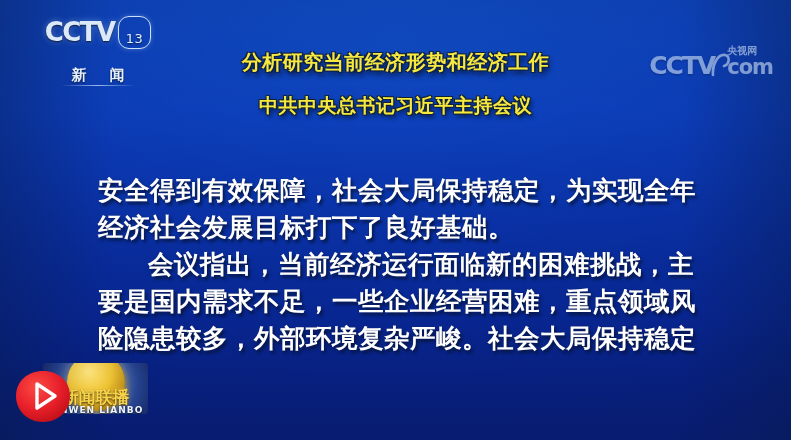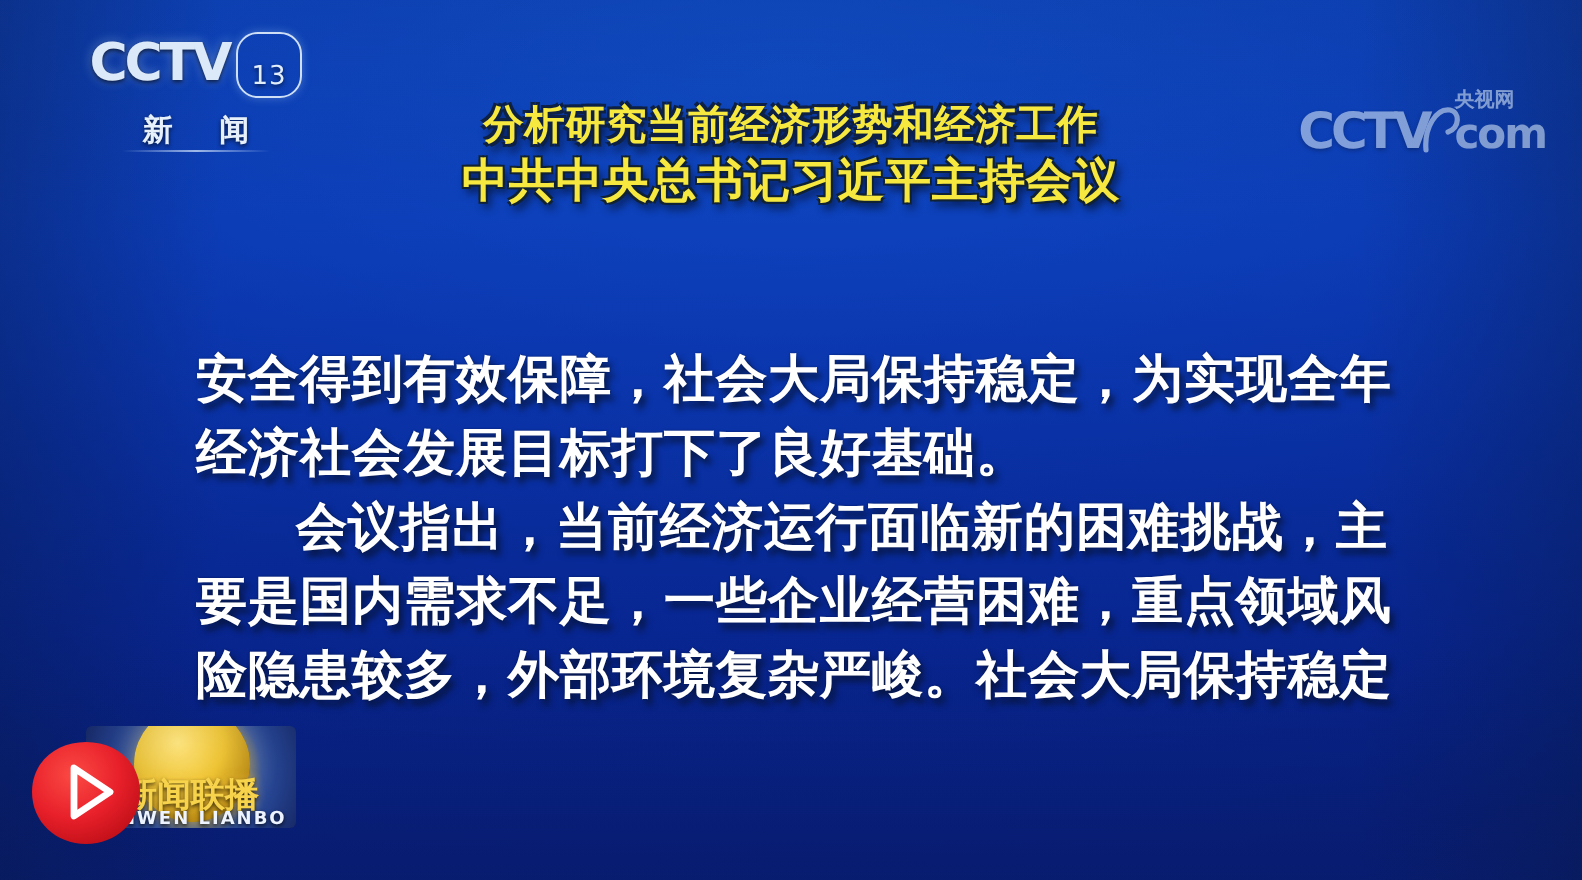--- a/index.html
+++ b/index.html
@@ -63,21 +63,21 @@
     padding: 15px 7px 2px 7px;
     font-size: 13px;
     font-weight: 400;
     color: #e3eefc;
     letter-spacing: .5px;
     text-shadow: 0 1px 2px rgba(3,16,45,.8);
     box-shadow: 0 0 5px rgba(170,205,250,.35);
     line-height: 1.05;
   }
   #cctv13-sub {
-    margin-top: 9px;
+    margin-top: 19px;
     font-size: 15px;
     font-weight: 700;
     letter-spacing: 9px;
     padding-left: 9px;
     color: #e6f0fb;
     text-shadow: 0 1px 2px rgba(3,16,45,.85);
   }
   #cctv13-underline {
     margin: 2px auto 0 auto;
     width: 74px;
@@ -154,23 +154,23 @@
   #hl-line2 {
     font-size: 20px;
     letter-spacing: .5px;
     margin-top: 5px;
     text-shadow:
       -1.3px -1.3px 0 #0e2144, 1.3px -1.3px 0 #0e2144,
       -1.3px 1.3px 0 #0e2144, 1.3px 1.3px 0 #0e2144,
       2px 4px 5px rgba(4,14,40,.95);
   }
   #hl-line3 {
-    font-size: 23px;
+    font-size: 19px;
     letter-spacing: .5px;
-    margin-top: 6px;
+    margin-top: 22px;
     text-shadow:
       -1px -1px 0 #123, 1px -1px 0 #123, -1px 1px 0 #123, 1px 1px 0 #123,
       2px 3px 4px rgba(4,14,40,.9);
   }
 
   
   #body-copy {
     position: absolute;
     left: 98px;
     right: 88px;

